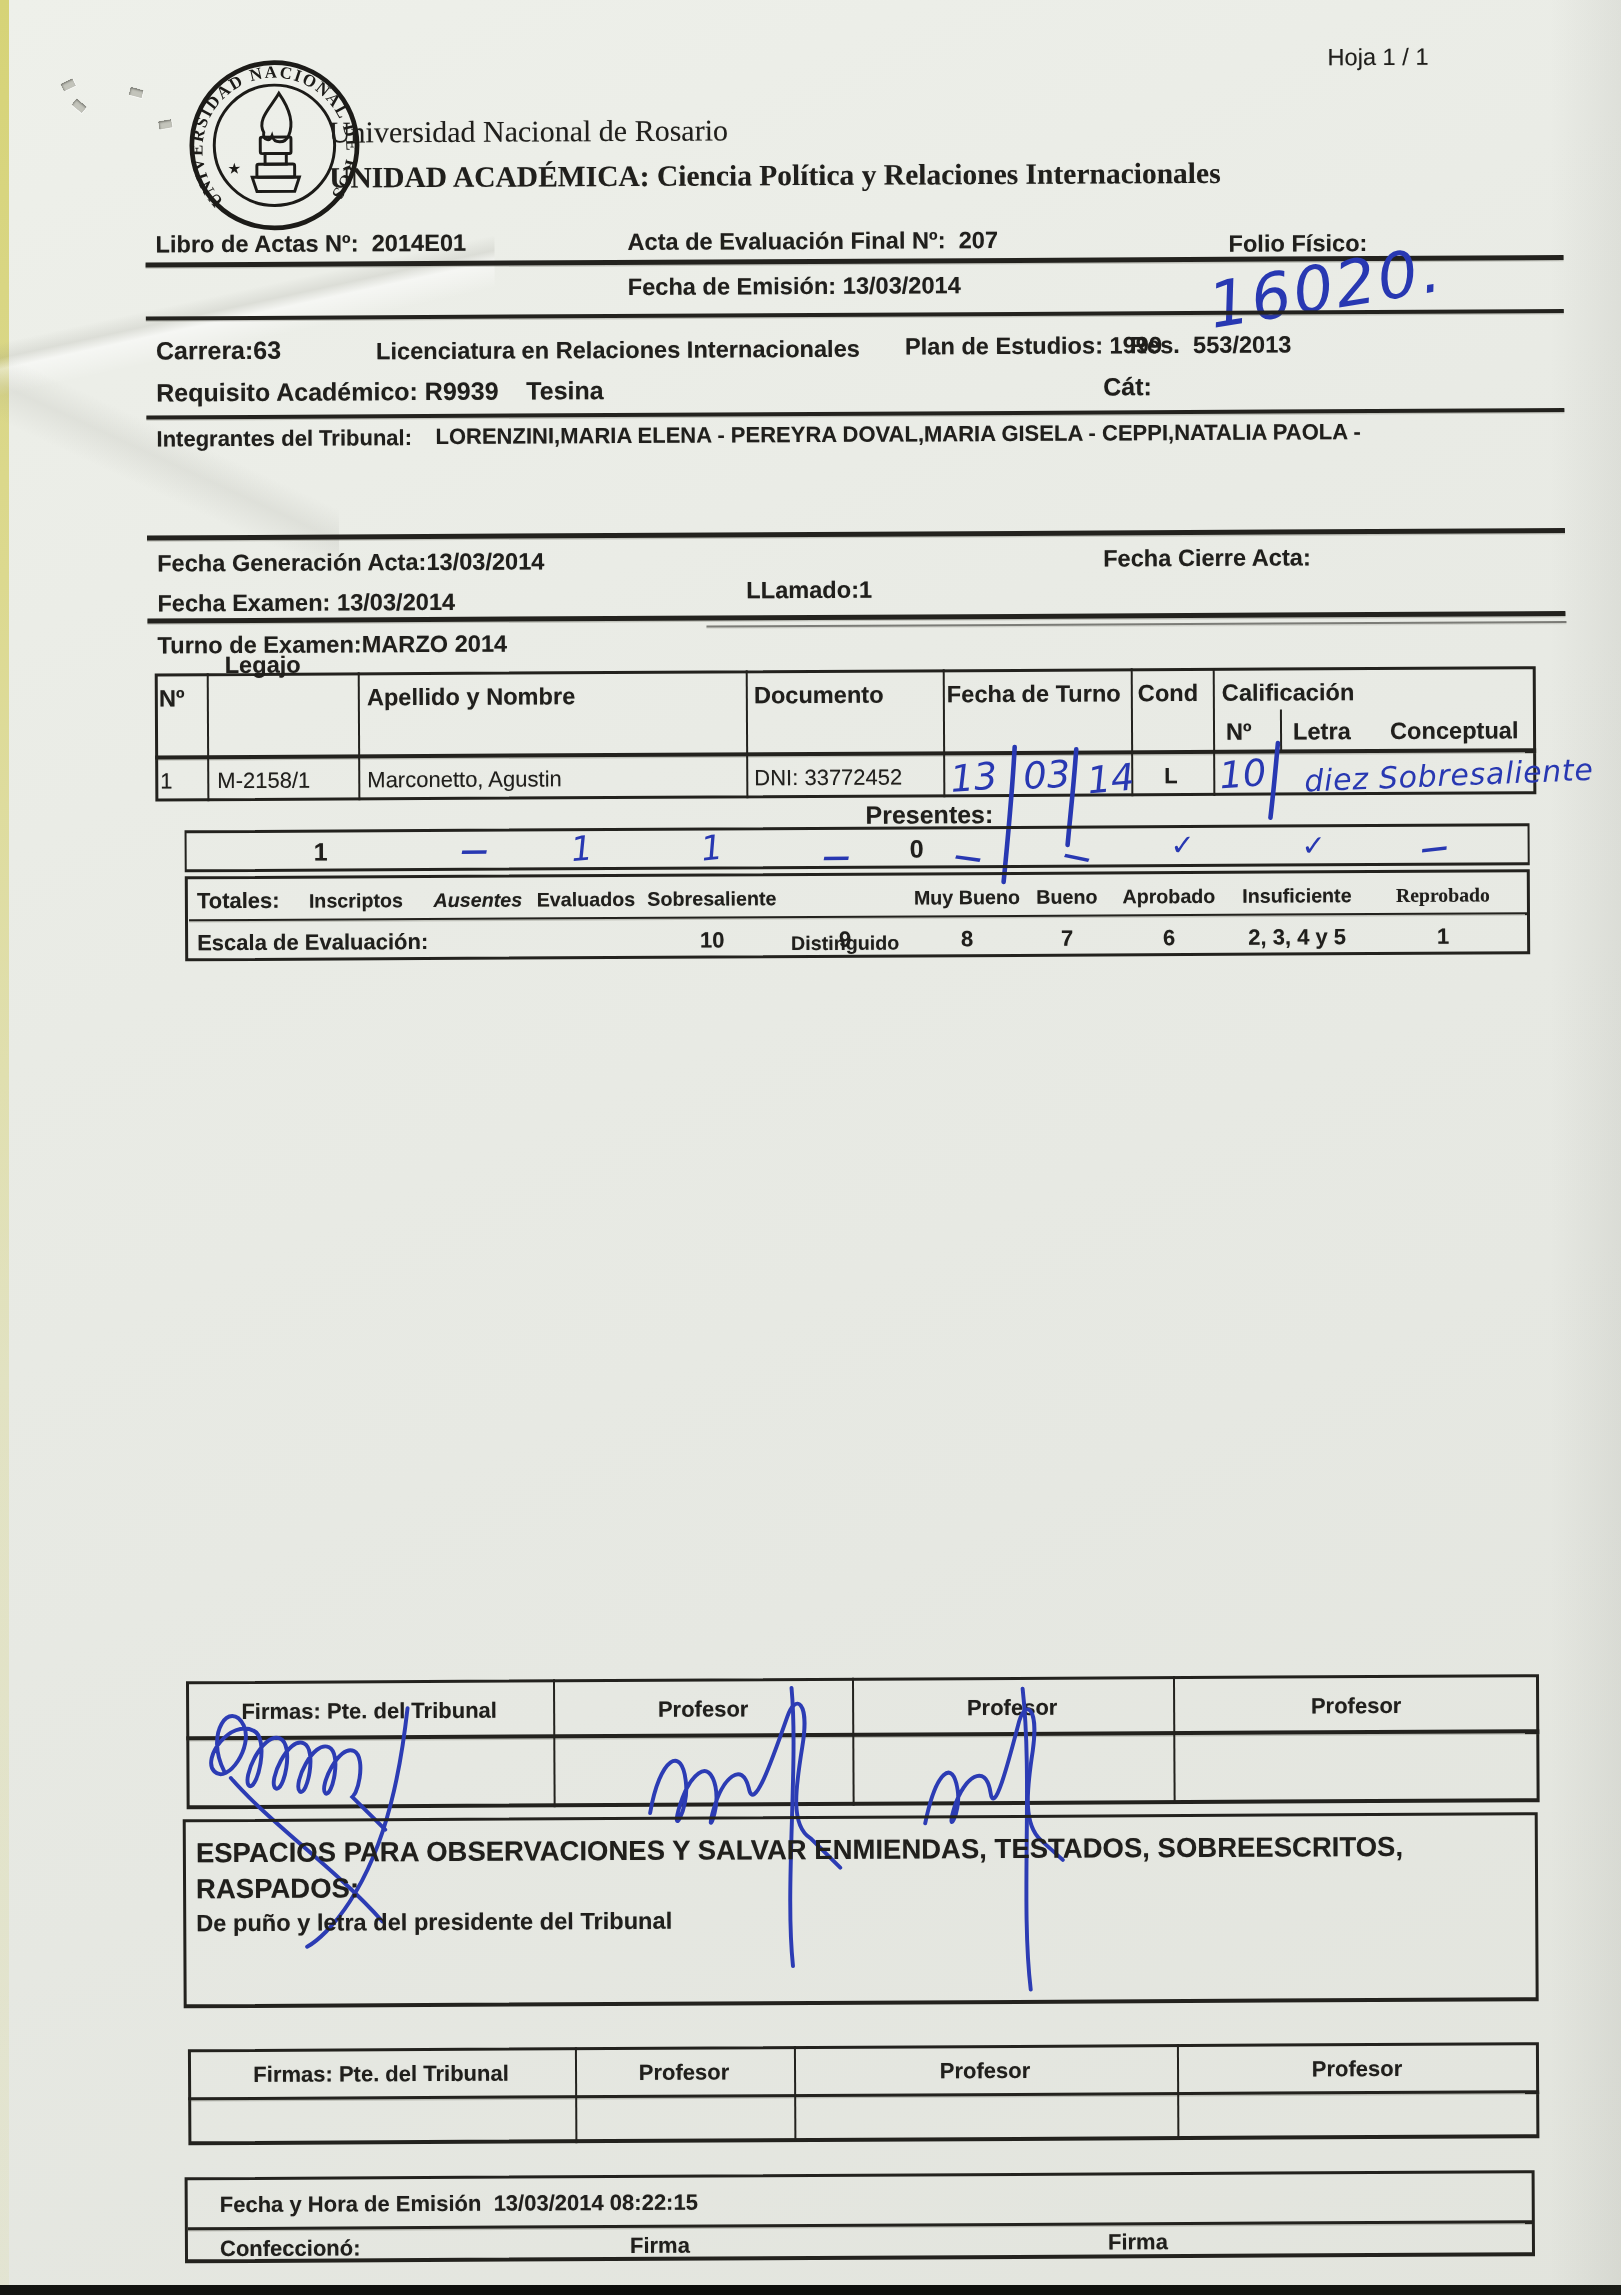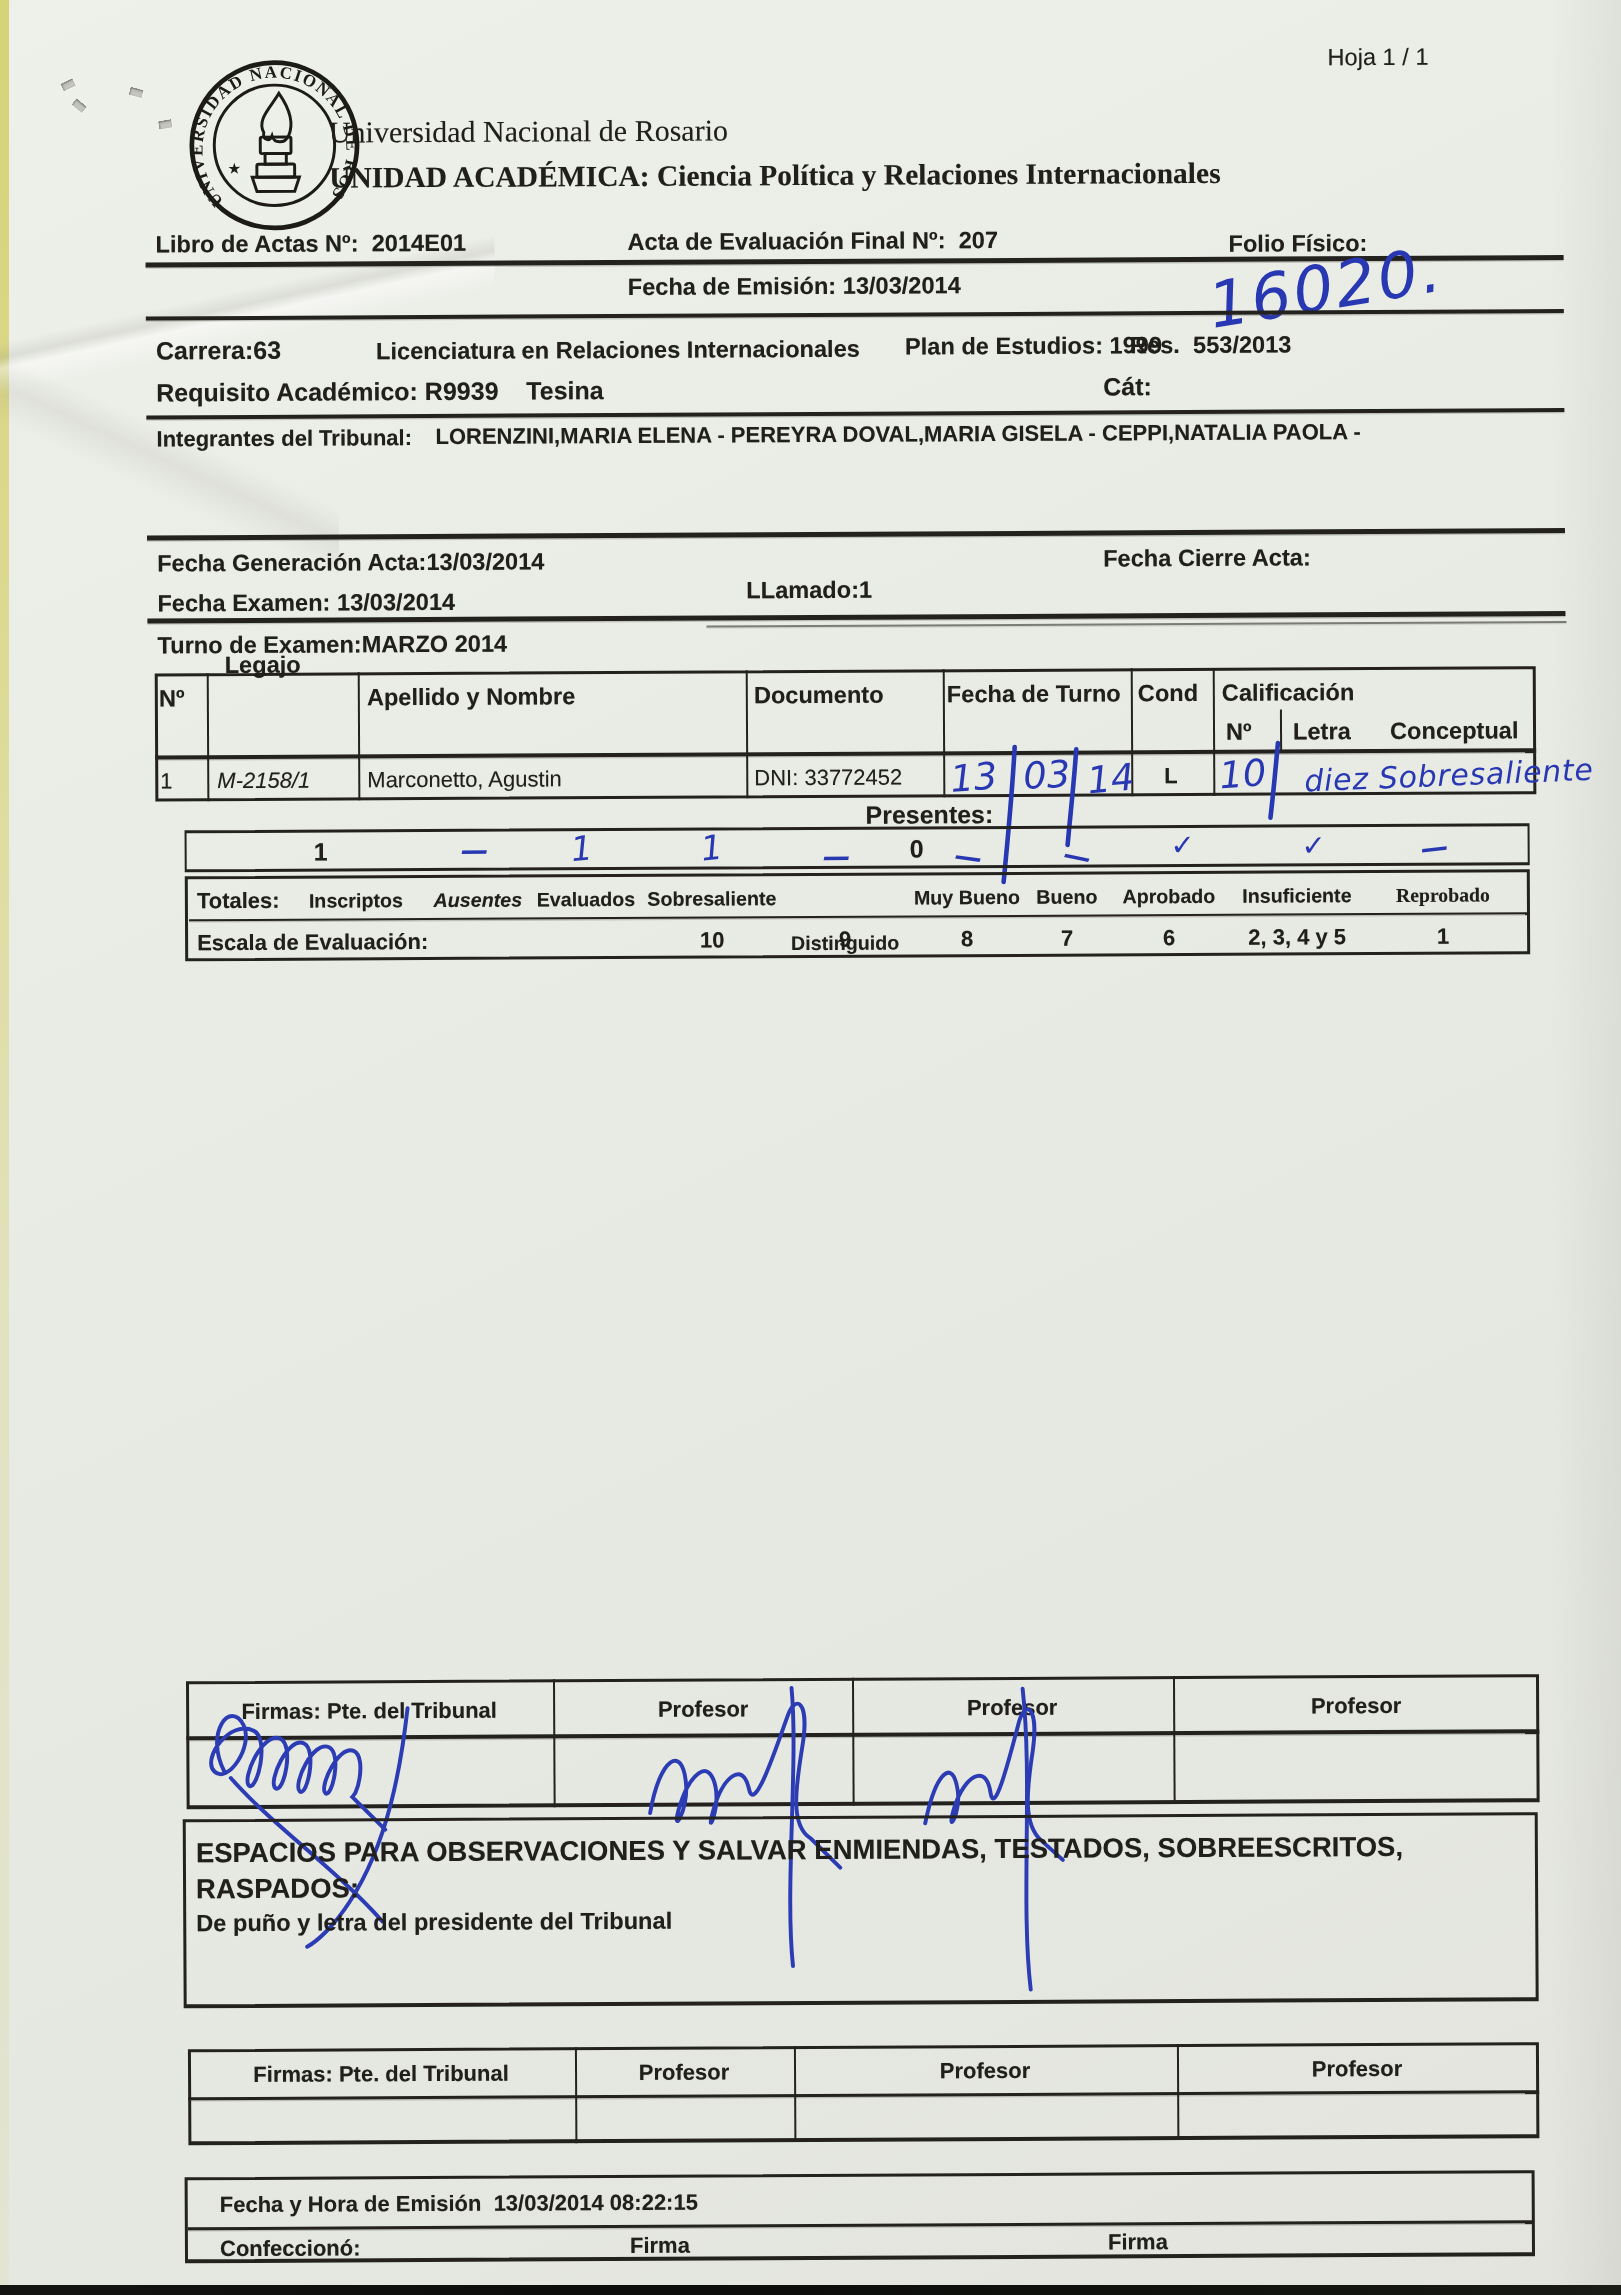--- a/index.html
+++ b/index.html
@@ -145,21 +145,21 @@
   <span class="t" style="left:368px;top:682px;">Apellido y Nombre</span>
   <span class="t" style="left:755px;top:682px;">Documento</span>
   <span class="t" style="left:948px;top:682px;">Fecha de Turno</span>
   <span class="t" style="left:1139px;top:682px;">Cond</span>
   <span class="t" style="left:1223px;top:682px;">Calificación</span>
   <span class="t" style="left:1227px;top:721px;">Nº</span>
   <span class="t" style="left:1294px;top:721px;">Letra</span>
   <span class="t" style="left:1391px;top:721px;">Conceptual</span>
 
   <span class="t reg t34" style="left:161px;top:765px;">1</span>
-  <span class="t reg t34" style="left:218px;top:765px;font-style:italic;">M-2158/1</span>
+  <span class="t reg t34" style="left:218px;top:765px;">M-2158/1</span>
   <span class="t reg t34" style="left:368px;top:765px;">Marconetto, Agustin</span>
   <span class="t reg t34" style="left:755px;top:765px;">DNI: 33772452</span>
   <span class="t t34" style="left:1165px;top:765px;">L</span>
 
   <span class="hand" style="left:951px;top:757px;font-size:37px;transform:rotate(-4deg);">13</span>
   <span class="hand" style="left:1024px;top:755px;font-size:37px;transform:rotate(-3deg);">03</span>
   <span class="hand" style="left:1088px;top:759px;font-size:37px;transform:rotate(-5deg);">14</span>
   <span class="hand" style="left:1220px;top:755px;font-size:37px;transform:rotate(-4deg);">10</span>
   <span class="hand" style="left:1305px;top:761px;font-size:30px;transform:rotate(-2deg);letter-spacing:0.7px;">diez Sobresaliente</span>
 

